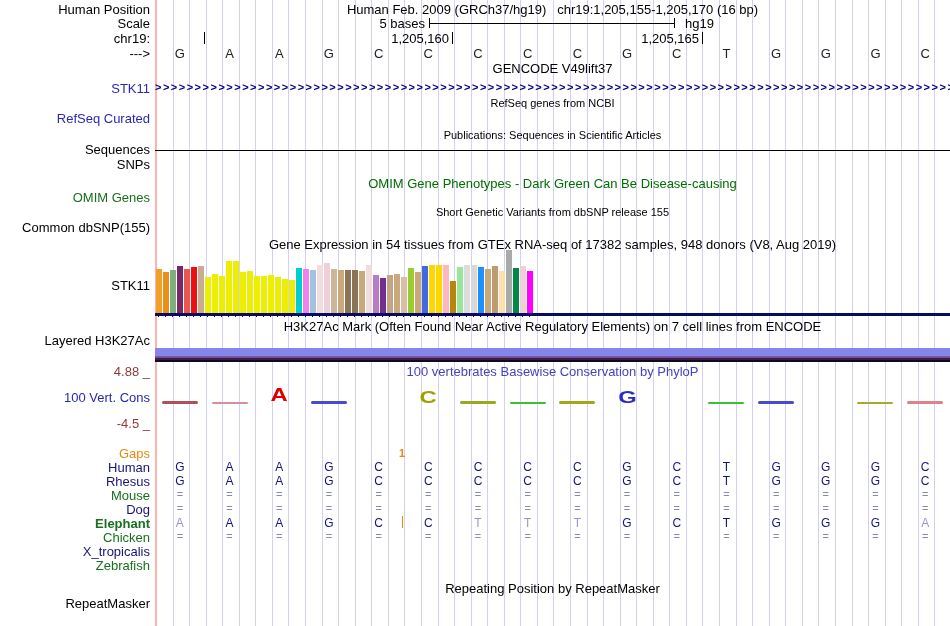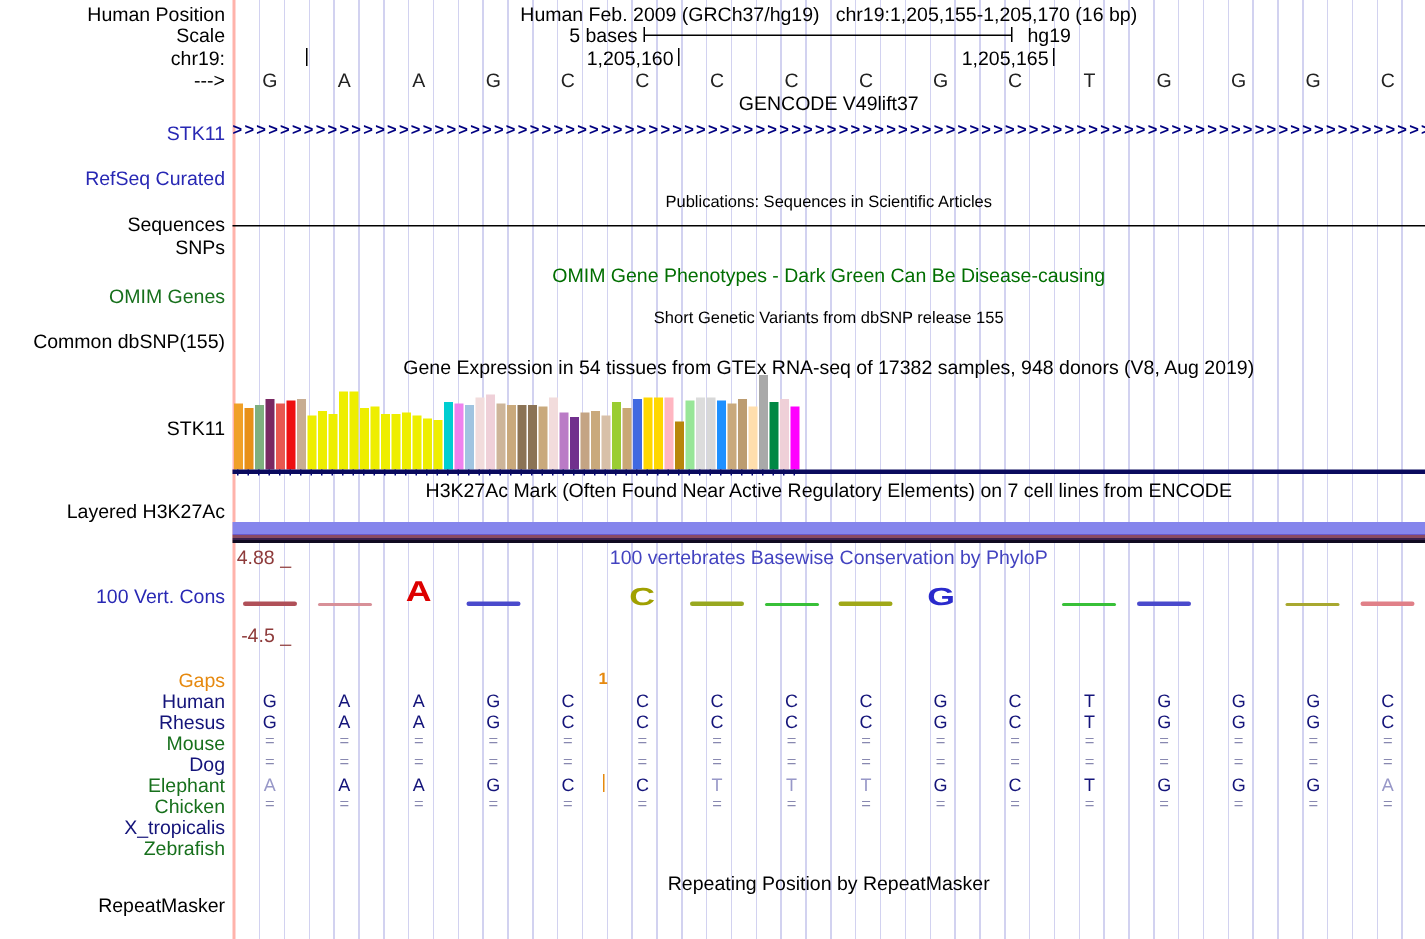--- a/index.html
+++ b/index.html
@@ -15,21 +15,21 @@
     background:repeating-linear-gradient(to right,
       transparent 0px, transparent 15.56px,
       #d2d2f0 15.56px, #d2d2f0 16.56px);
     border-left:2px solid #ffb3ab;
   }
   .lbl { position:absolute; left:0; width:150px; text-align:right; white-space:nowrap; }
   .ctr { position:absolute; left:155px; width:795px; text-align:center; white-space:pre; }
   .small { font-size:11px; }
   .bluelbl { color:#2828b4; }
   .greenlbl { color:#17701c; }
-  .maroonlbl { color:#8e3b3b;margin-left:44px; }
+  .maroonlbl { color:#8e3b3b; }
   .bluetitle { color:#4343c0; }
   .greentitle { color:#006e00; }
   .orangelbl { color:#e6890f; }
 
   
   #scale-bases { position:absolute; left:155px; top:16px; width:270px; text-align:right; }
   #scale-ruler { position:absolute; left:429px; top:18px; width:246px; height:10px;
     border-left:1px solid #000; border-right:1px solid #000; }
   #scale-ruler::after { content:""; position:absolute; left:0; right:0; top:5px; border-top:1px solid #000; }
   #scale-hg19 { position:absolute; left:685px; top:16px; }
@@ -112,20 +112,21 @@
       <div class="base-cell" style="left: 800.938px; top: 46px;">G</div>
       <div class="base-cell" style="left: 850.625px; top: 46px;">G</div>
       <div class="base-cell" style="left: 900.312px; top: 46px;">C</div>
     </div>
 
   <div class="ctr" style="top:61px">GENCODE V49lift37</div>
 
   <div class="lbl bluelbl" style="top:81px">STK11</div>
   <div id="arrow-row">&gt;&gt;&gt;&gt;&gt;&gt;&gt;&gt;&gt;&gt;&gt;&gt;&gt;&gt;&gt;&gt;&gt;&gt;&gt;&gt;&gt;&gt;&gt;&gt;&gt;&gt;&gt;&gt;&gt;&gt;&gt;&gt;&gt;&gt;&gt;&gt;&gt;&gt;&gt;&gt;&gt;&gt;&gt;&gt;&gt;&gt;&gt;&gt;&gt;&gt;&gt;&gt;&gt;&gt;&gt;&gt;&gt;&gt;&gt;&gt;&gt;&gt;&gt;&gt;&gt;&gt;&gt;&gt;&gt;&gt;&gt;&gt;&gt;&gt;&gt;&gt;&gt;&gt;&gt;&gt;&gt;&gt;&gt;&gt;&gt;&gt;&gt;&gt;&gt;&gt;&gt;&gt;&gt;&gt;&gt;&gt;&gt;&gt;&gt;&gt;&gt;&gt;&gt;&gt;&gt;&gt;&gt;&gt;&gt;&gt;&gt;&gt;&gt;&gt;&gt;&gt;&gt;&gt;&gt;&gt;&gt;&gt;&gt;&gt;&gt;&gt;&gt;&gt;&gt;&gt;&gt;&gt;&gt;&gt;&gt;&gt;&gt;&gt;&gt;&gt;&gt;&gt;&gt;&gt;&gt;&gt;&gt;&gt;&gt;&gt;&gt;&gt;&gt;&gt;&gt;&gt;&gt;&gt;&gt;&gt;</div>
 
+  <div class="ctr small" style="top:97px">RefSeq genes from NCBI</div>
   <div class="lbl bluelbl" style="top:111px">RefSeq Curated</div>
 
   <div class="ctr small" style="top:129px">Publications: Sequences in Scientific Articles</div>
   <div class="lbl" style="top:142px">Sequences</div>
   <div id="seq-line"></div>
   <div class="lbl" style="top:157px">SNPs</div>
 
   <div class="ctr greentitle" style="top:176px">OMIM Gene Phenotypes - Dark Green Can Be Disease-causing</div>
   <div class="lbl greenlbl" style="top:190px">OMIM Genes</div>
 
@@ -334,21 +335,21 @@
       <div class="aln-cell aln-eq" style="left: 453.125px; top: 502px;">=</div>
       <div class="aln-cell aln-eq" style="left: 502.812px; top: 502px;">=</div>
       <div class="aln-cell aln-eq" style="left: 552.5px; top: 502px;">=</div>
       <div class="aln-cell aln-eq" style="left: 602.188px; top: 502px;">=</div>
       <div class="aln-cell aln-eq" style="left: 651.875px; top: 502px;">=</div>
       <div class="aln-cell aln-eq" style="left: 701.562px; top: 502px;">=</div>
       <div class="aln-cell aln-eq" style="left: 751.25px; top: 502px;">=</div>
       <div class="aln-cell aln-eq" style="left: 800.938px; top: 502px;">=</div>
       <div class="aln-cell aln-eq" style="left: 850.625px; top: 502px;">=</div>
       <div class="aln-cell aln-eq" style="left: 900.312px; top: 502px;">=</div>
-      <div class="lbl" style="top: 516px; color: rgb(23, 112, 28);">Elephant</div>
+      <div class="lbl" style="top: 516px; color: rgb(23, 112, 28); font-weight: bold;">Elephant</div>
       <div class="aln-cell aln-light" style="left: 155px; top: 516px;">A</div>
       <div class="aln-cell" style="left: 204.688px; top: 516px;">A</div>
       <div class="aln-cell" style="left: 254.375px; top: 516px;">A</div>
       <div class="aln-cell" style="left: 304.062px; top: 516px;">G</div>
       <div class="aln-cell" style="left: 353.75px; top: 516px;">C</div>
       <div class="aln-cell" style="left: 403.438px; top: 516px;">C</div>
       <div class="aln-cell aln-light" style="left: 453.125px; top: 516px;">T</div>
       <div class="aln-cell aln-light" style="left: 502.812px; top: 516px;">T</div>
       <div class="aln-cell aln-light" style="left: 552.5px; top: 516px;">T</div>
       <div class="aln-cell" style="left: 602.188px; top: 516px;">G</div>

